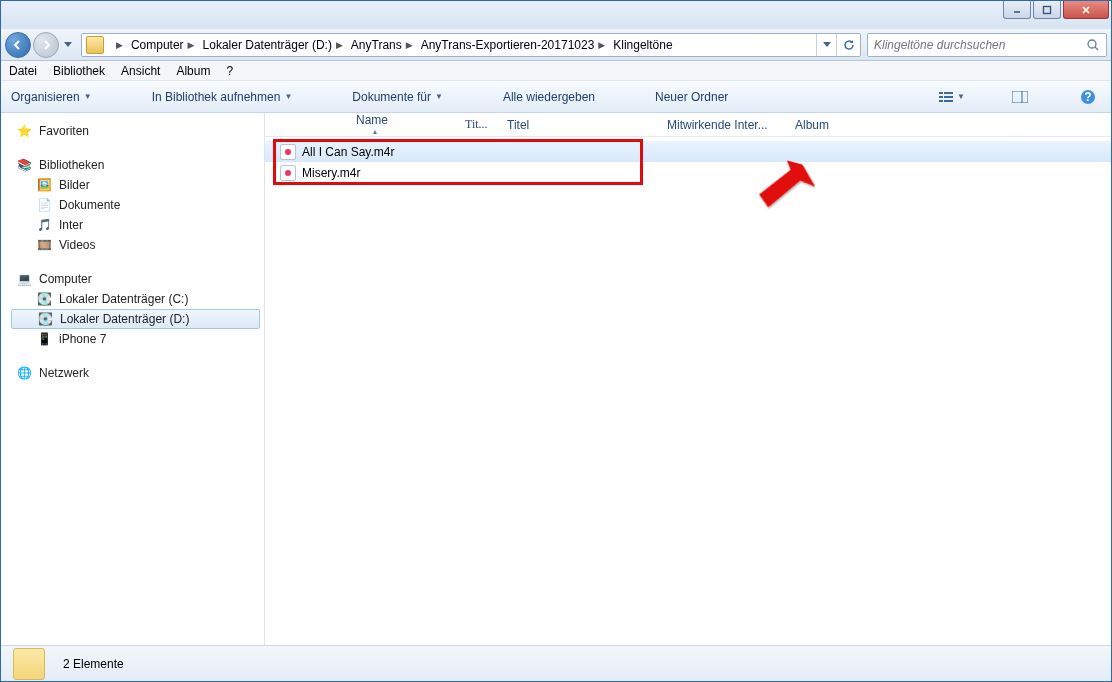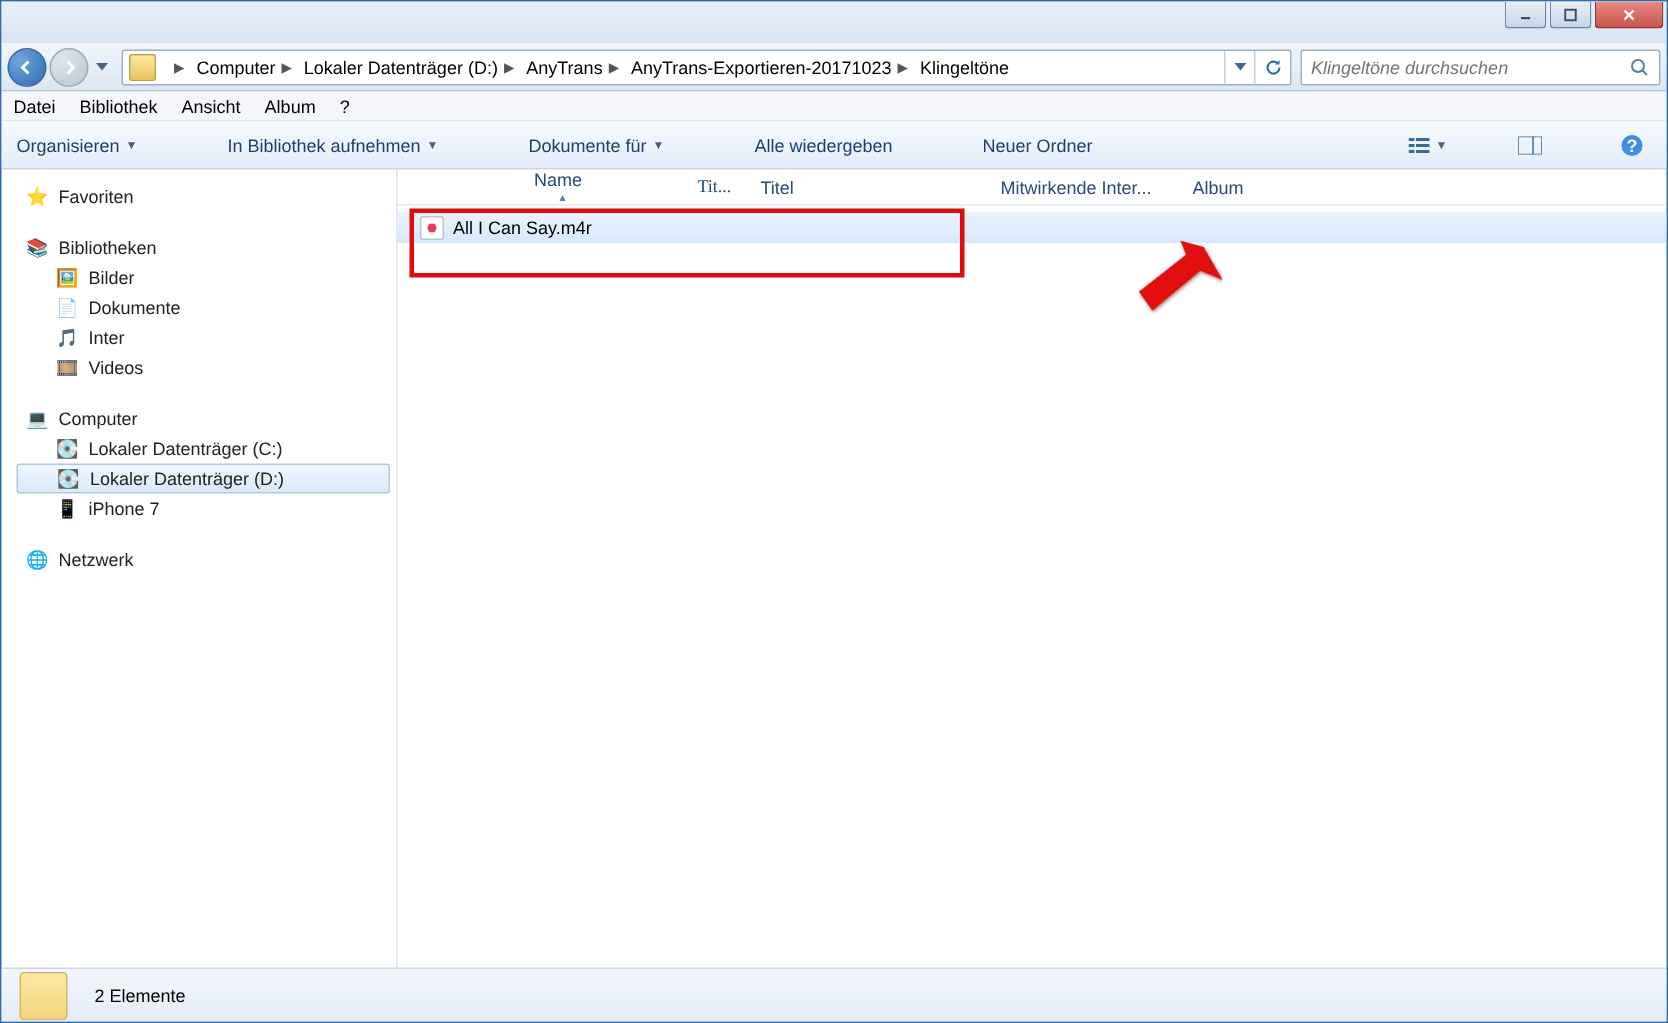--- a/index.html
+++ b/index.html
@@ -267,20 +267,24 @@
       <div class="col tit">Tit...</div>
       <div class="col titel">Titel</div>
       <div class="col mit">Mitwirkende Inter...</div>
       <div class="col album">Album</div>
     </div>
     <div class="rows">
       <div class="row sel">
           <span class="fico"></span>
           <span>All I Can Say.m4r</span>
         </div>
+      <div class="row">
+          <span class="fico"></span>
+          <span>Misery.m4r</span>
+        </div>
     </div>
 
     <div class="redbox" style="left:8px;top:26px;width:370px;height:46px;"></div>
 
     <svg class="arrow-ann" style="left:460px;top:38px;" width="90" height="80" viewBox="0 0 90 80">
       <defs>
           <filter id="sh">
             <feDropShadow dx="1" dy="1" stdDeviation="1" flood-opacity="0.4"></feDropShadow>
           </filter>
         </defs>

